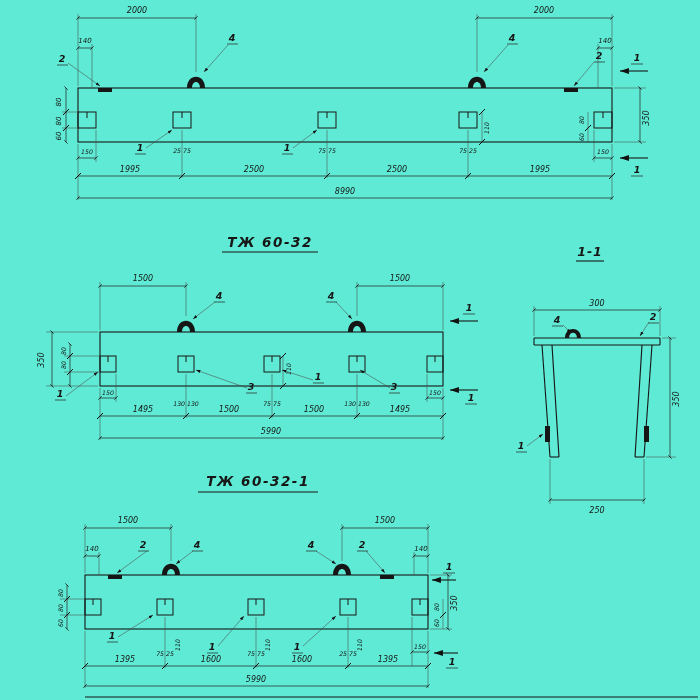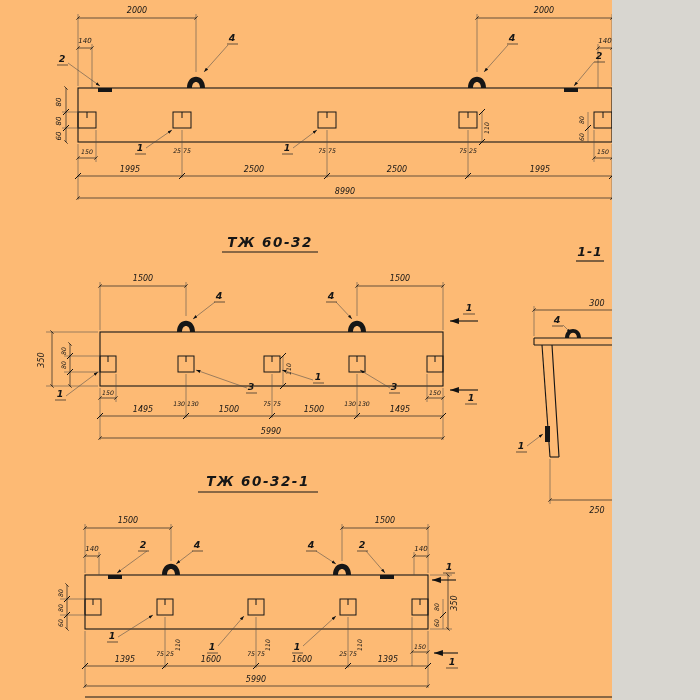--- a/index.html
+++ b/index.html
@@ -1,16 +1,16 @@
 <!DOCTYPE html>
 <html><head>
 <meta charset="utf-8">
 <style>
   html,body{margin:0;padding:0;background:#d8d6d0;}
-  .sheet{width:612px;height:700px;background:#fdba74;position:relative;overflow:hidden;}
+  .sheet{width:700px;height:700px;background:#5eead4;position:relative;overflow:hidden;}
   svg{display:block}
   svg text{font-family:"DejaVu Sans",sans-serif;fill:#161616;font-style:italic;text-anchor:middle}
   .t8{font-size:8px}
   .t7{font-size:7px}
   .t6{font-size:6.2px}
   .t9{font-size:9.5px;font-weight:bold}
   .title{font-size:13.5px;font-weight:bold;letter-spacing:1.5px}
   .sec-title{font-size:12.5px;font-weight:bold;letter-spacing:1px}
   .ln{stroke:#161616;stroke-width:1.1;fill:none}
   .thin{stroke:#4a4a4a;stroke-width:0.55;fill:none}

